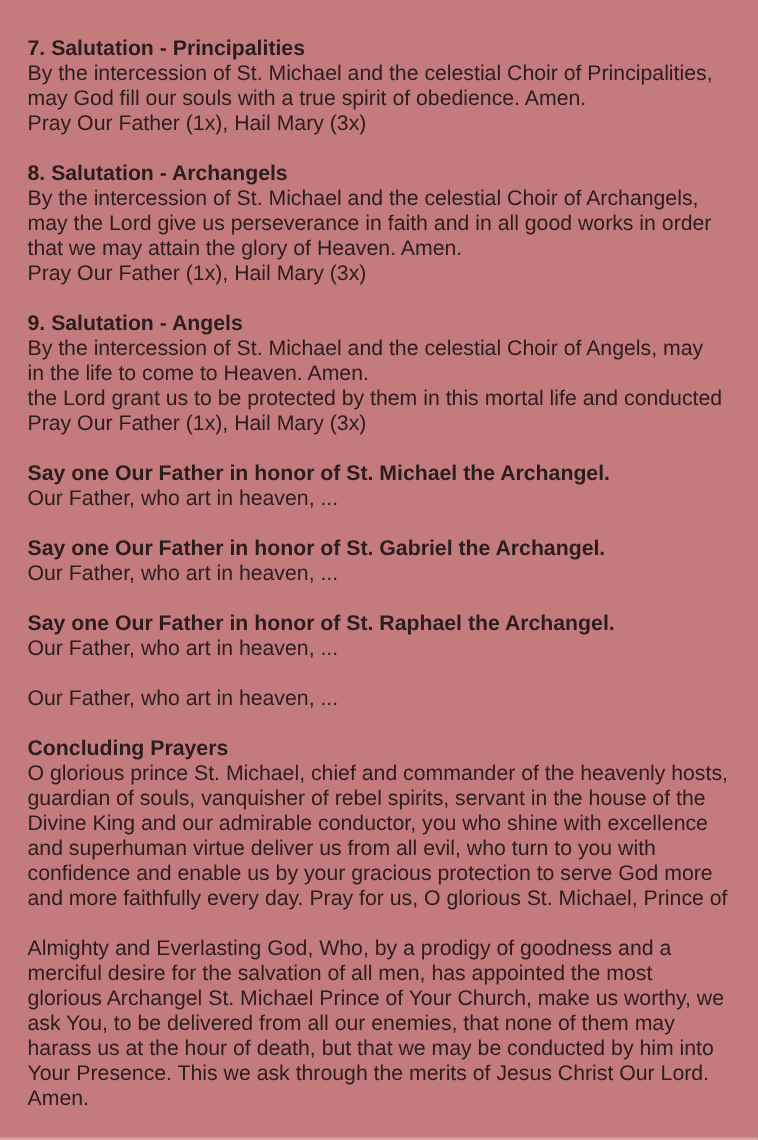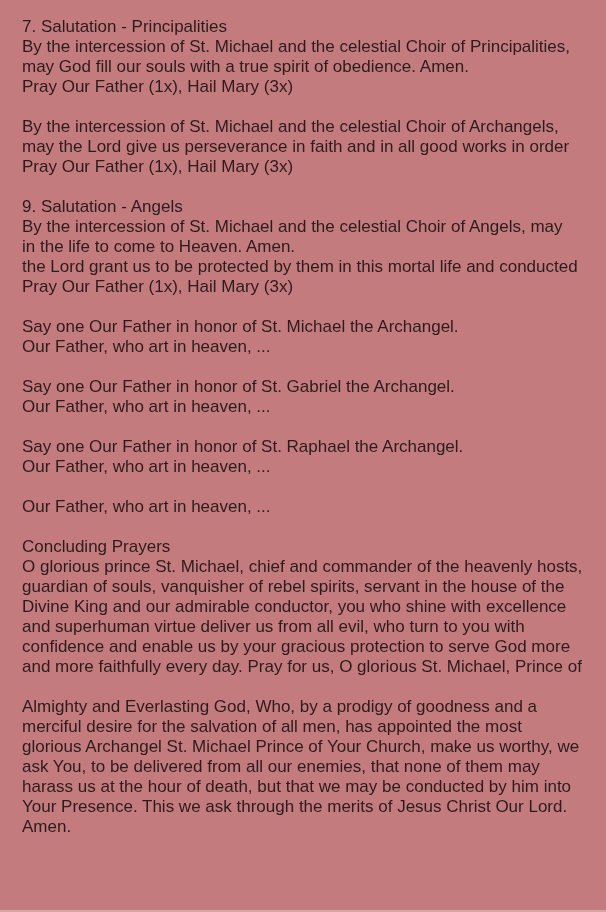--- a/index.html
+++ b/index.html
@@ -8,42 +8,44 @@
     background: #c47b7d;
     font-family: "Liberation Sans", sans-serif;
     color: #2b1c1e;
     position: relative;
   }
   .page {
     position: absolute; left: 22px; top: 17px; right: 8px;
     font-size: 17px; line-height: 20px;
   }
   .section { margin: 0 0 20px 0; }
-  .heading { font-weight: normal; display: block; }
+  .heading { font-weight: bold; display: block; margin-top: 12px; }
   .line { display: block; white-space: nowrap; }
   .bottom-edge {
     position: absolute; left: 0; right: 0; bottom: 0; height: 2px;
     background: #d9a3a4;
   }
 </style>
 </head>
 <body>
 
 <div class="page">
 
   <div class="section">
     <span class="heading">7. Salutation - Principalities</span>
     <span class="line">By the intercession of St. Michael and the celestial Choir of Principalities,</span>
     <span class="line">may God fill our souls with a true spirit of obedience. Amen.</span>
     <span class="line">Pray Our Father (1x), Hail Mary (3x)</span>
   </div>
 
   <div class="section">
+    <span class="heading">8. Salutation - Archangels</span>
     <span class="line">By the intercession of St. Michael and the celestial Choir of Archangels,</span>
     <span class="line">may the Lord give us perseverance in faith and in all good works in order</span>
+    <span class="line">that we may attain the glory of Heaven. Amen.</span>
     <span class="line">Pray Our Father (1x), Hail Mary (3x)</span>
   </div>
 
   <div class="section">
     <span class="heading">9. Salutation - Angels</span>
     <span class="line">By the intercession of St. Michael and the celestial Choir of Angels, may</span>
     <span class="line">in the life to come to Heaven. Amen.</span>
     <span class="line">the Lord grant us to be protected by them in this mortal life and conducted</span>
     <span class="line">Pray Our Father (1x), Hail Mary (3x)</span>
   </div>

